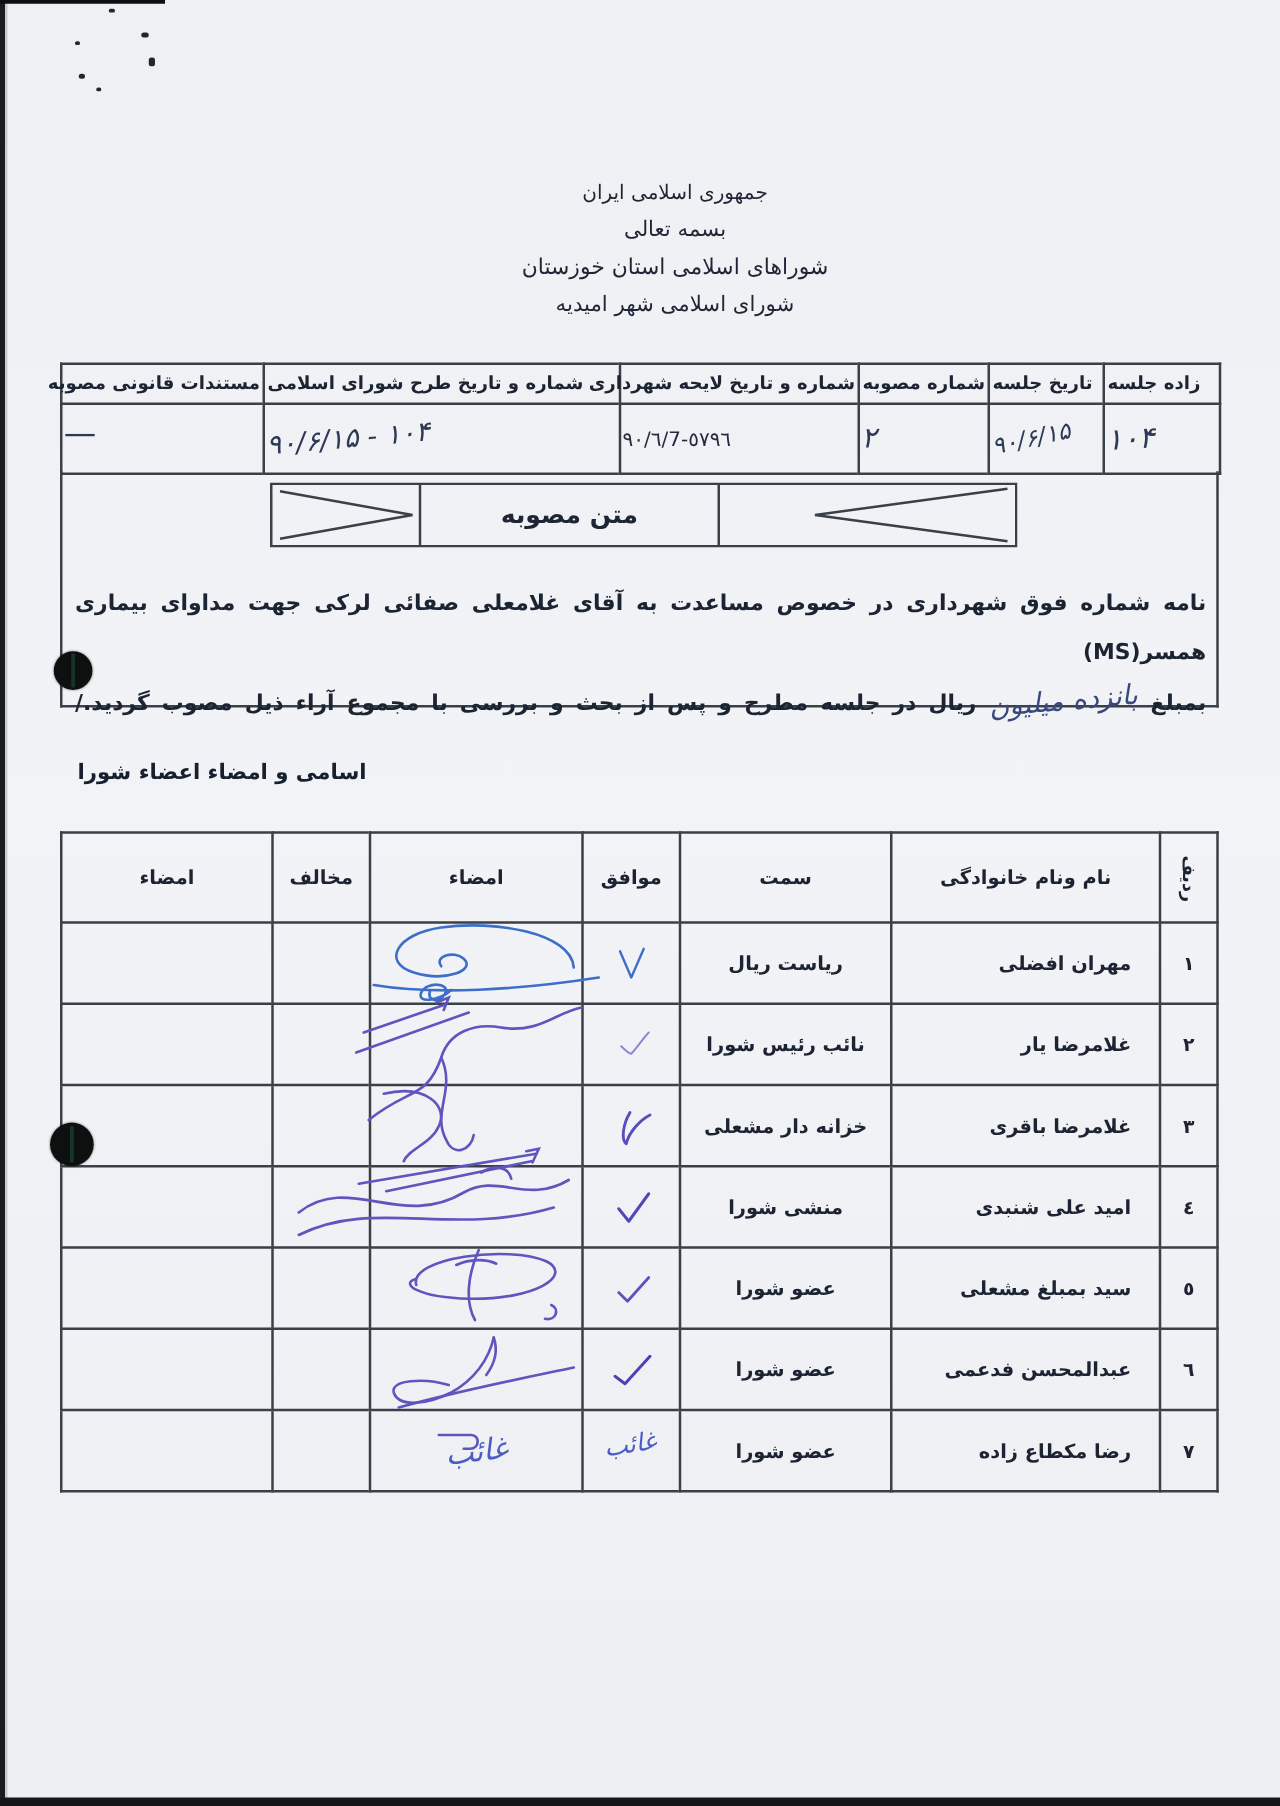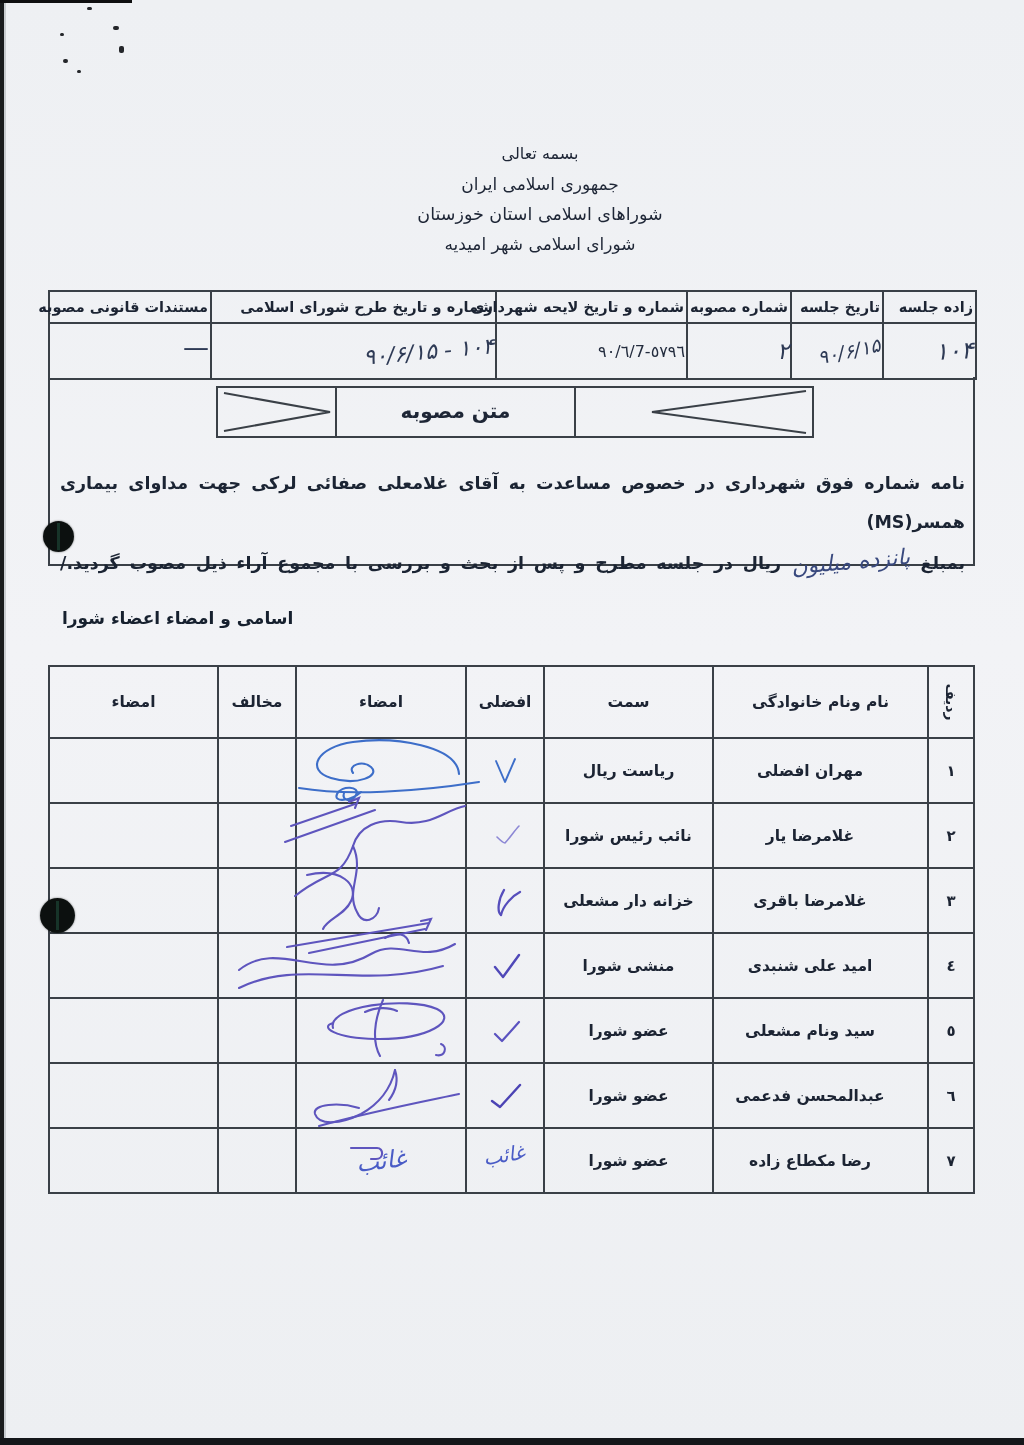--- a/index.html
+++ b/index.html
@@ -21,21 +21,21 @@
   .hole1 { left:43px; top:521px; width:31px; height:31px; }
   .hole2 { left:40px; top:898px; width:35px; height:35px; }
   
   .header-block { position:absolute; top:139px; left:60px; width:960px; text-align:center; }
   .header-block div { line-height:30px; font-size:17px; color:#1e2636; }
   .header-block div:first-child { font-size:16px; }
   .header-block div:nth-child(3) { font-size:17.5px; }
   
   table { border-collapse:collapse; table-layout:fixed; }
   .info-table { position:absolute; top:290px; left:48px; width:927px; direction:rtl; }
-  .info-table th, .info-table td { border:2px solid #3a4047; text-align:right; vertical-align:middle; overflow:visible; }
+  .info-table th, .info-table td { border:2px solid #3a4047; text-align:left; vertical-align:middle; overflow:visible; }
   .info-table th { height:30px; font-size:14.5px; font-weight:bold; padding:0 2px; white-space:nowrap; }
   .info-table td { height:52px; }
   .typed { font-size:16px; letter-spacing:1.5px; color:#232c3e; }
   .hw { display:inline-block; color:#2e3a55; font-style:italic; }
   .hw-session { font-size:24px; transform:rotate(-3deg); letter-spacing:2px; }
   .hw-date    { font-size:19px; transform:rotate(-12deg); letter-spacing:1px; }
   .hw-resno   { font-size:23px; transform:rotate(-2deg); }
   .hw-plan    { font-size:22px; transform:rotate(-5deg); letter-spacing:1px; }
   .hw-dash    { font-size:26px; font-style:normal; transform:translateY(-4px); }
   
@@ -51,21 +51,21 @@
             color:#39497e; transform:rotate(-5deg); margin:0 10px; }
   
   .section-title { position:absolute; left:62px; top:608px; width:927px; text-align:left;
                    font-weight:bold; font-size:17px; direction:rtl; color:#16202e; }
   .members-table { position:absolute; left:48px; top:665px; width:925px; direction:rtl; }
   .members-table th, .members-table td { border:2px solid #3a4047; vertical-align:middle; }
   .members-table thead tr { height:72px; }
   .members-table tbody tr { height:65px; }
   .members-table th { font-size:15.5px; font-weight:bold; text-align:center; }
   .c-no { text-align:center; font-size:15px; font-weight:bold; }
-  .c-name { text-align:center; padding-right:22px; font-size:15.5px; font-weight:bold; white-space:nowrap;margin-top:12px; }
+  .c-name { text-align:right; padding-right:22px; font-size:15.5px; font-weight:bold; white-space:nowrap;margin-top:12px; }
   .c-pos { text-align:center; font-size:15.5px; font-weight:bold; white-space:nowrap; }
   .c-agree, .c-sig, .c-opp, .c-sig2 { position:relative; text-align:center; }
   .vlabel { display:inline-block; transform:rotate(90deg); font-size:14px; letter-spacing:1px; }
   .sig { position:absolute; z-index:3; pointer-events:none; }
   .mark { display:inline-block; vertical-align:middle; }
   .ghaib { display:inline-block; color:#4a5cc6; font-style:italic; }
   .ghaib-sm { font-size:20px; transform:rotate(-9deg) translateY(-6px); }
   .ghaib-lg { font-size:24px; transform:rotate(-7deg); letter-spacing:2px; }
 </style>
 </head>
@@ -80,22 +80,22 @@
   <div class="speck" style="left:60px; top:33px; width:4px; height:3px;"></div>
   <div class="speck" style="left:113px; top:26px; width:6px; height:4px;"></div>
   <div class="speck" style="left:119px; top:46px; width:5px; height:7px;"></div>
   <div class="speck" style="left:63px; top:59px; width:5px; height:4px;"></div>
   <div class="speck" style="left:77px; top:70px; width:4px; height:3px;"></div>
   <div class="speck" style="left:87px; top:7px; width:5px; height:3px;"></div>
   <div class="hole hole1"></div>
   <div class="hole hole2"></div>
 
   <div class="header-block rtl">
+    <div>جمهوری اسلامی ایران</div>
     <div>بسمه تعالی</div>
-    <div>جمهوری اسلامی ایران</div>
     <div>شوراهای اسلامی استان خوزستان</div>
     <div>شورای اسلامی شهر امیدیه</div>
   </div>
 
   <table class="info-table">
     <colgroup>
       <col style="width:93px">
         <col style="width:92px">
         <col style="width:104px">
       <col style="width:191px">
@@ -151,21 +151,21 @@
       <col style="width:78px">
         <col style="width:170px">
         <col style="width:78px">
         <col style="width:169px">
     </colgroup>
     <thead>
       <tr>
         <th><span class="vlabel">ردیف</span></th>
         <th>نام ونام خانوادگی</th>
         <th>سمت</th>
-        <th>افضلی</th>
+        <th>موافق</th>
         <th>امضاء</th>
         <th>مخالف</th>
         <th>امضاء</th>
       </tr>
     </thead>
     <tbody>
 
       <tr>
         <td class="c-no">١</td>
         <td class="c-name">مهران افضلی</td>
@@ -252,21 +252,21 @@
               <path d="M150,10 c12,-7 22,-4 24,5"></path>
             </g>
           </svg>
         </td>
         <td class="c-opp"></td>
         <td class="c-sig2"></td>
       </tr>
 
       <tr>
         <td class="c-no">٥</td>
-        <td class="c-name">سید ونام مشعلی</td>
+        <td class="c-name">سید بمبلغ مشعلی</td>
         <td class="c-pos">عضو شورا</td>
         <td class="c-agree">
           <svg class="mark" width="36" height="30" viewBox="0 0 36 30">
             <path d="M8,18 L15,25 L32,6" fill="none" stroke="#5a52c0" stroke-width="2.2" stroke-linecap="round" stroke-linejoin="round"></path>
           </svg>
         </td>
         <td class="c-sig">
           <svg class="sig" style="left:-8px; top:-5px;" width="190" height="78" viewBox="0 0 190 78">
             <g fill="none" stroke="#5e55be" stroke-width="2.1" stroke-linecap="round">
               <path d="M44,34 C38,12 118,2 148,15 C170,26 140,46 86,45 C46,44 30,33 44,29"></path>

